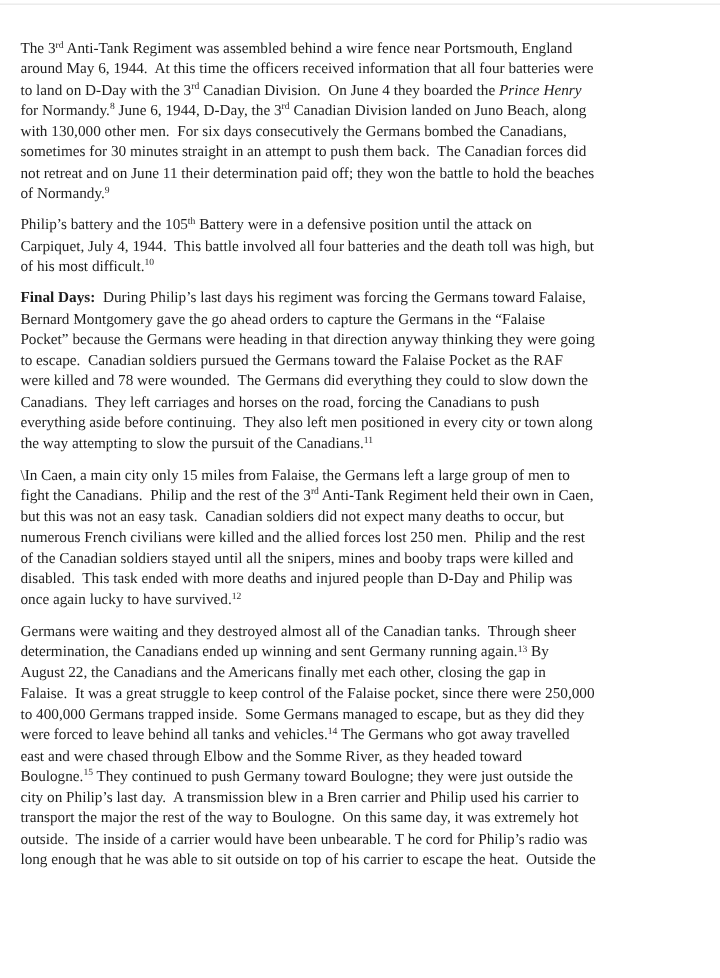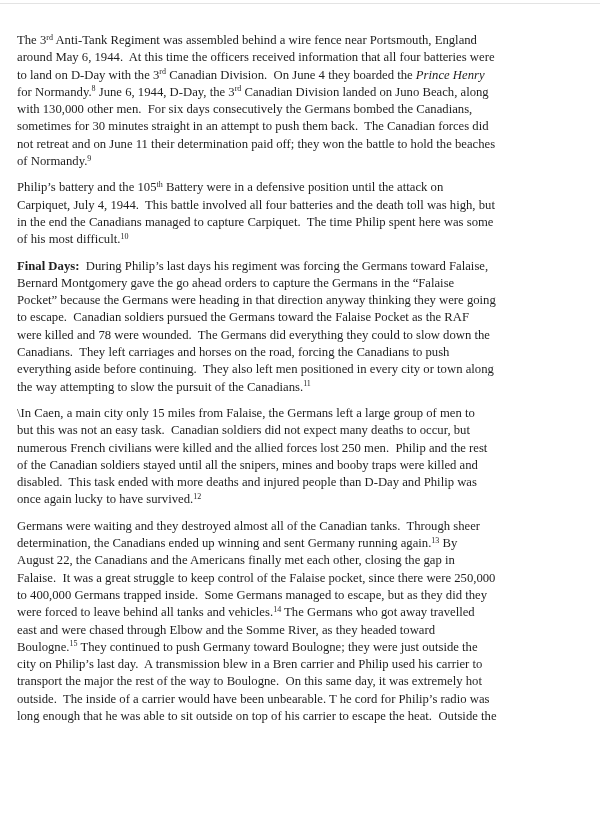--- a/index.html
+++ b/index.html
@@ -65,35 +65,35 @@
         <div class="line"><span>to land on D-Day with the 3</span><span class="sup">rd</span><span> Canadian Division.  On June 4 they boarded the </span><span class="it">Prince Henry</span></div>
         <div class="line"><span>for Normandy.</span><span class="sup">8</span><span> June 6, 1944, D-Day, the 3</span><span class="sup">rd</span><span> Canadian Division landed on Juno Beach, along</span></div>
         <div class="line"><span>with 130,000 other men.  For six days consecutively the Germans bombed the Canadians,</span></div>
         <div class="line"><span>sometimes for 30 minutes straight in an attempt to push them back.  The Canadian forces did</span></div>
         <div class="line"><span>not retreat and on June 11 their determination paid off; they won the battle to hold the beaches</span></div>
         <div class="line"><span>of Normandy.</span><span class="sup">9</span></div>
       </div>
       <div class="para">
         <div class="line"><span>Philip’s battery and the 105</span><span class="sup">th</span><span> Battery were in a defensive position until the attack on</span></div>
         <div class="line"><span>Carpiquet, July 4, 1944.  This battle involved all four batteries and the death toll was high, but</span></div>
-        <div class="line"><span>in the end the Canadians managed to capture Carpiquet.  The time Philip spent here was some</span></div>
         <div class="line"><span>of his most difficult.</span><span class="sup">10</span></div>
       </div>
       <div class="para">
         <div class="line"><span class="bd">Final Days:</span><span>  During Philip’s last days his regiment was forcing the Germans toward Falaise,</span></div>
         <div class="line"><span>Bernard Montgomery gave the go ahead orders to capture the Germans in the “Falaise</span></div>
         <div class="line"><span>Pocket” because the Germans were heading in that direction anyway thinking they were going</span></div>
         <div class="line"><span>to escape.  Canadian soldiers pursued the Germans toward the Falaise Pocket as the RAF</span></div>
         <div class="line"><span>were killed and 78 were wounded.  The Germans did everything they could to slow down the</span></div>
         <div class="line"><span>Canadians.  They left carriages and horses on the road, forcing the Canadians to push</span></div>
         <div class="line"><span>everything aside before continuing.  They also left men positioned in every city or town along</span></div>
         <div class="line"><span>the way attempting to slow the pursuit of the Canadians.</span><span class="sup">11</span></div>
       </div>
       <div class="para">
         <div class="line"><span>\In Caen, a main city only 15 miles from Falaise, the Germans left a large group of men to</span></div>
+        <div class="line"><span>fight the Canadians.  Philip and the rest of the 3</span><span class="sup">rd</span><span> Anti-Tank Regiment held their own in Caen,</span></div>
         <div class="line"><span>but this was not an easy task.  Canadian soldiers did not expect many deaths to occur, but</span></div>
         <div class="line"><span>numerous French civilians were killed and the allied forces lost 250 men.  Philip and the rest</span></div>
         <div class="line"><span>of the Canadian soldiers stayed until all the snipers, mines and booby traps were killed and</span></div>
         <div class="line"><span>disabled.  This task ended with more deaths and injured people than D-Day and Philip was</span></div>
         <div class="line"><span>once again lucky to have survived.</span><span class="sup">12</span></div>
       </div>
       <div class="para">
         <div class="line"><span>Germans were waiting and they destroyed almost all of the Canadian tanks.  Through sheer</span></div>
         <div class="line"><span>determination, the Canadians ended up winning and sent Germany running again.</span><span class="sup">13</span><span> By</span></div>
         <div class="line"><span>August 22, the Canadians and the Americans finally met each other, closing the gap in</span></div>

